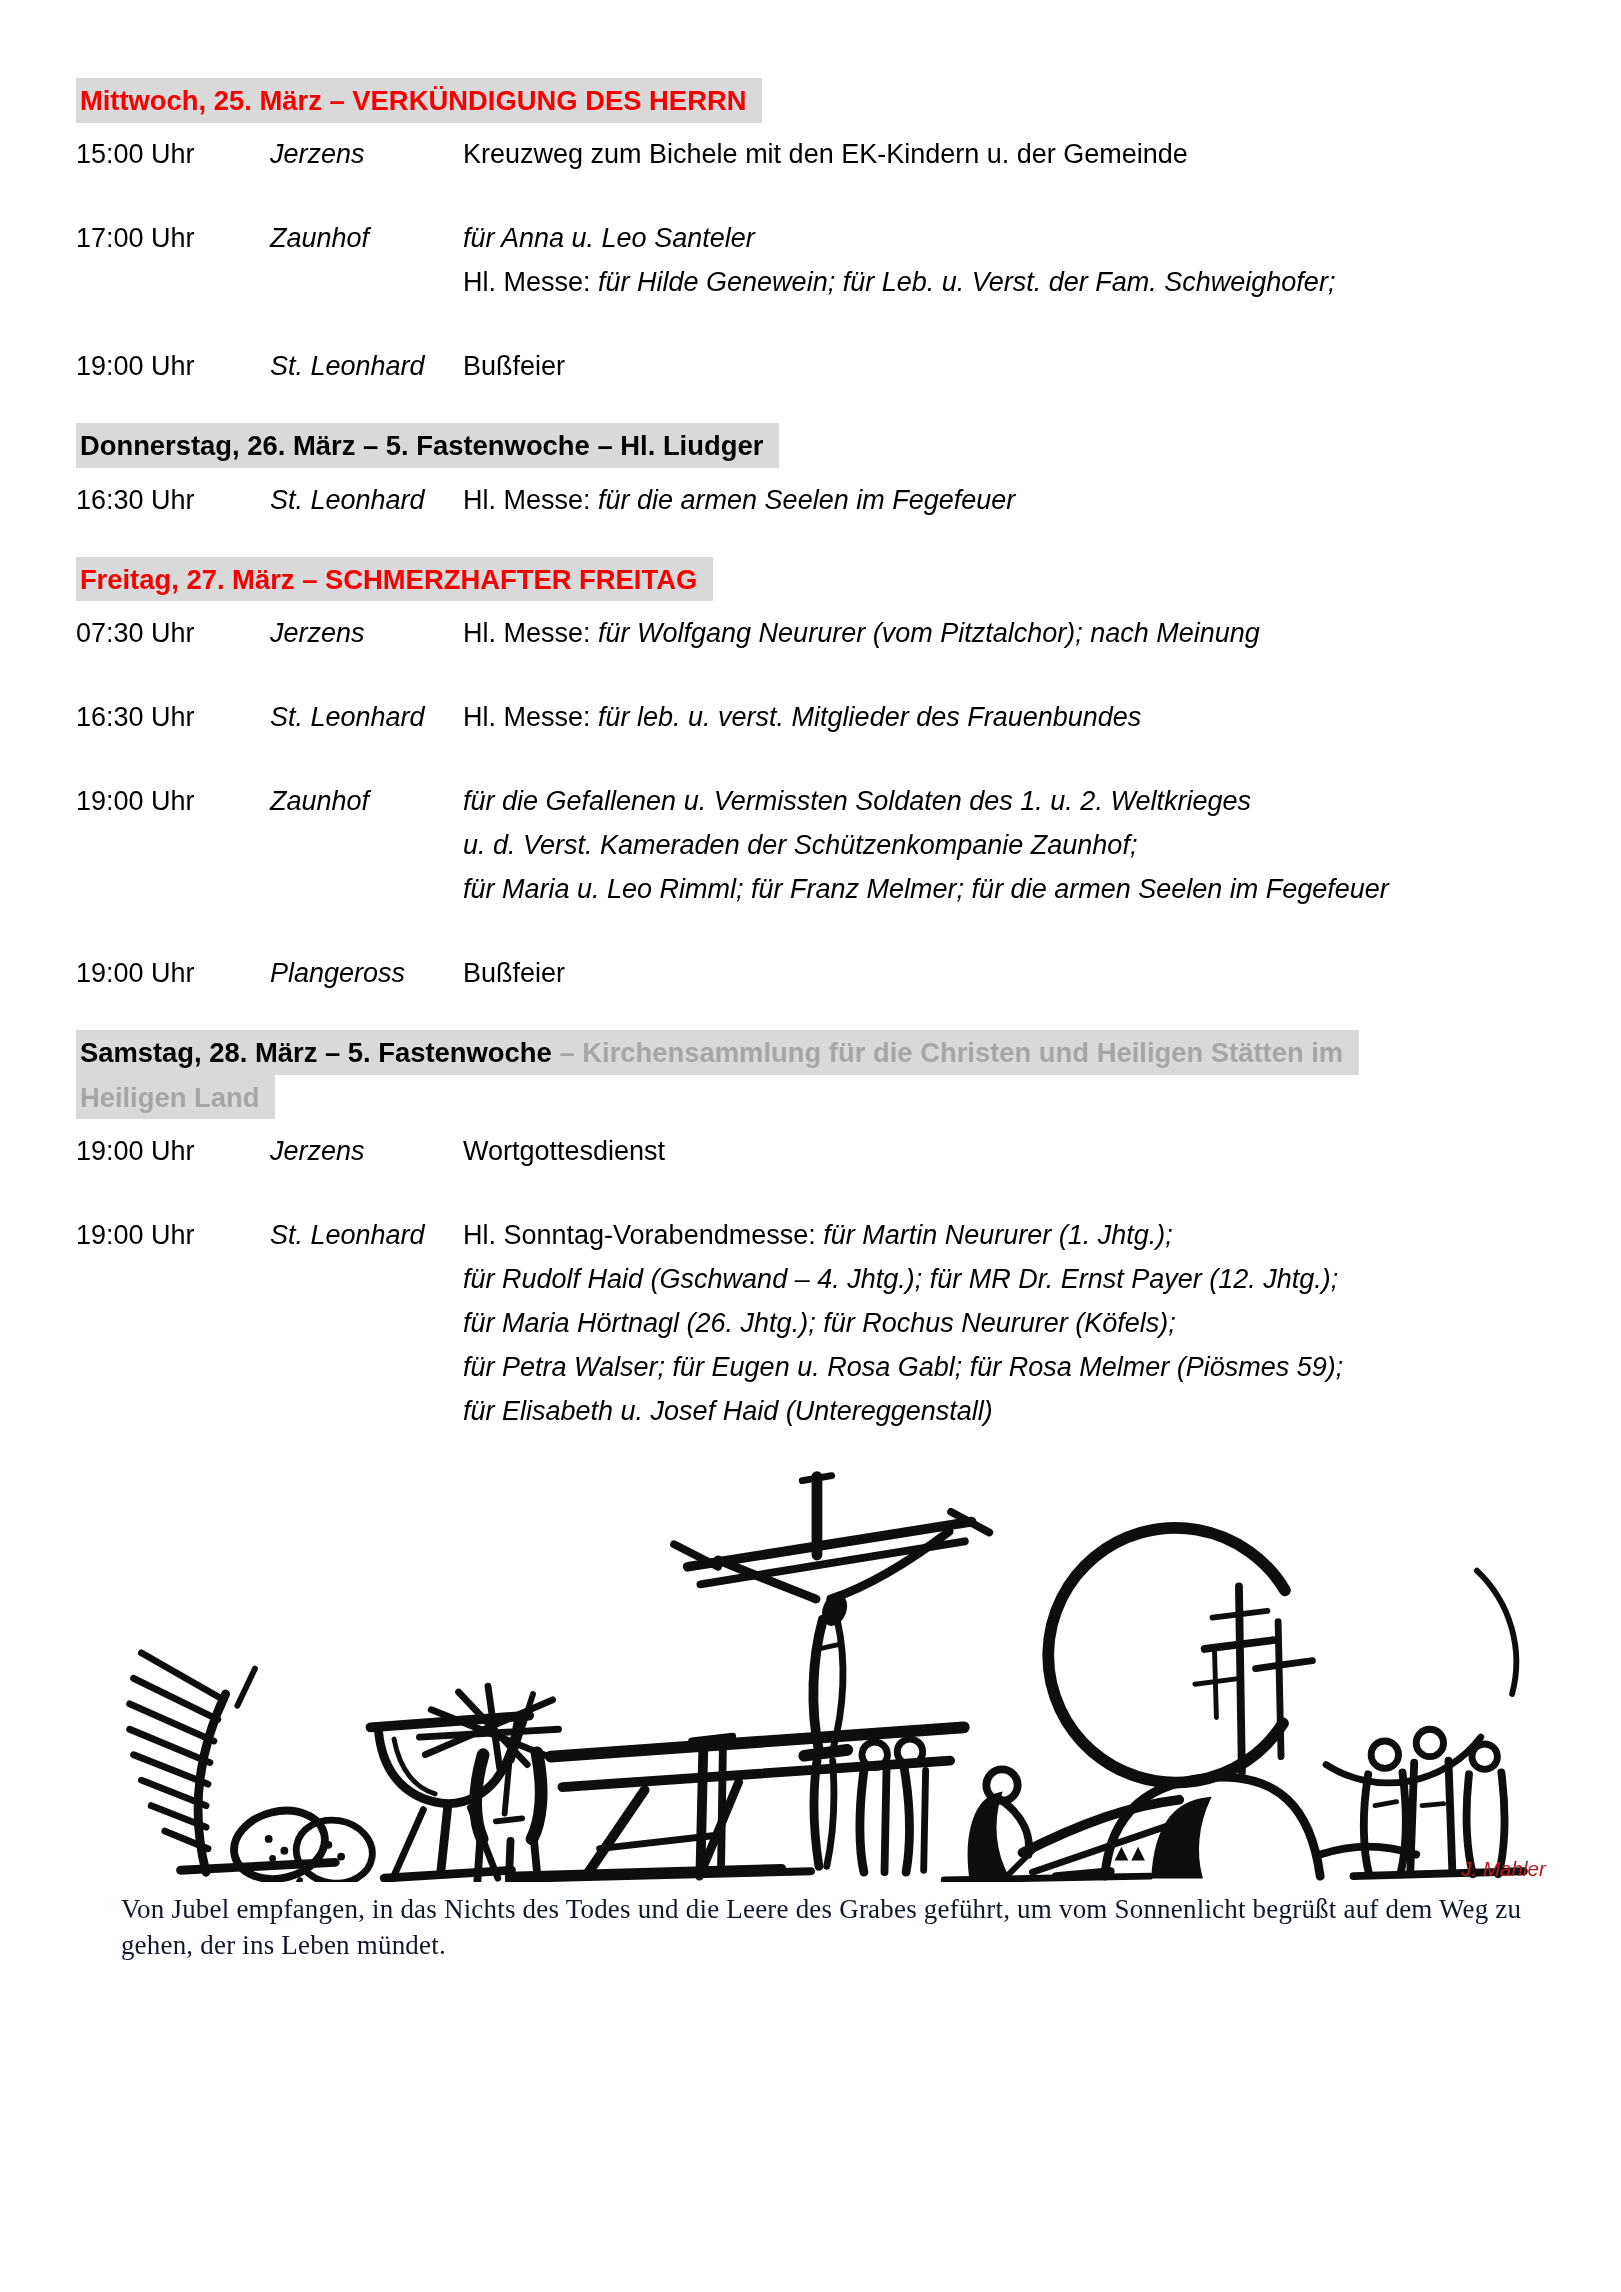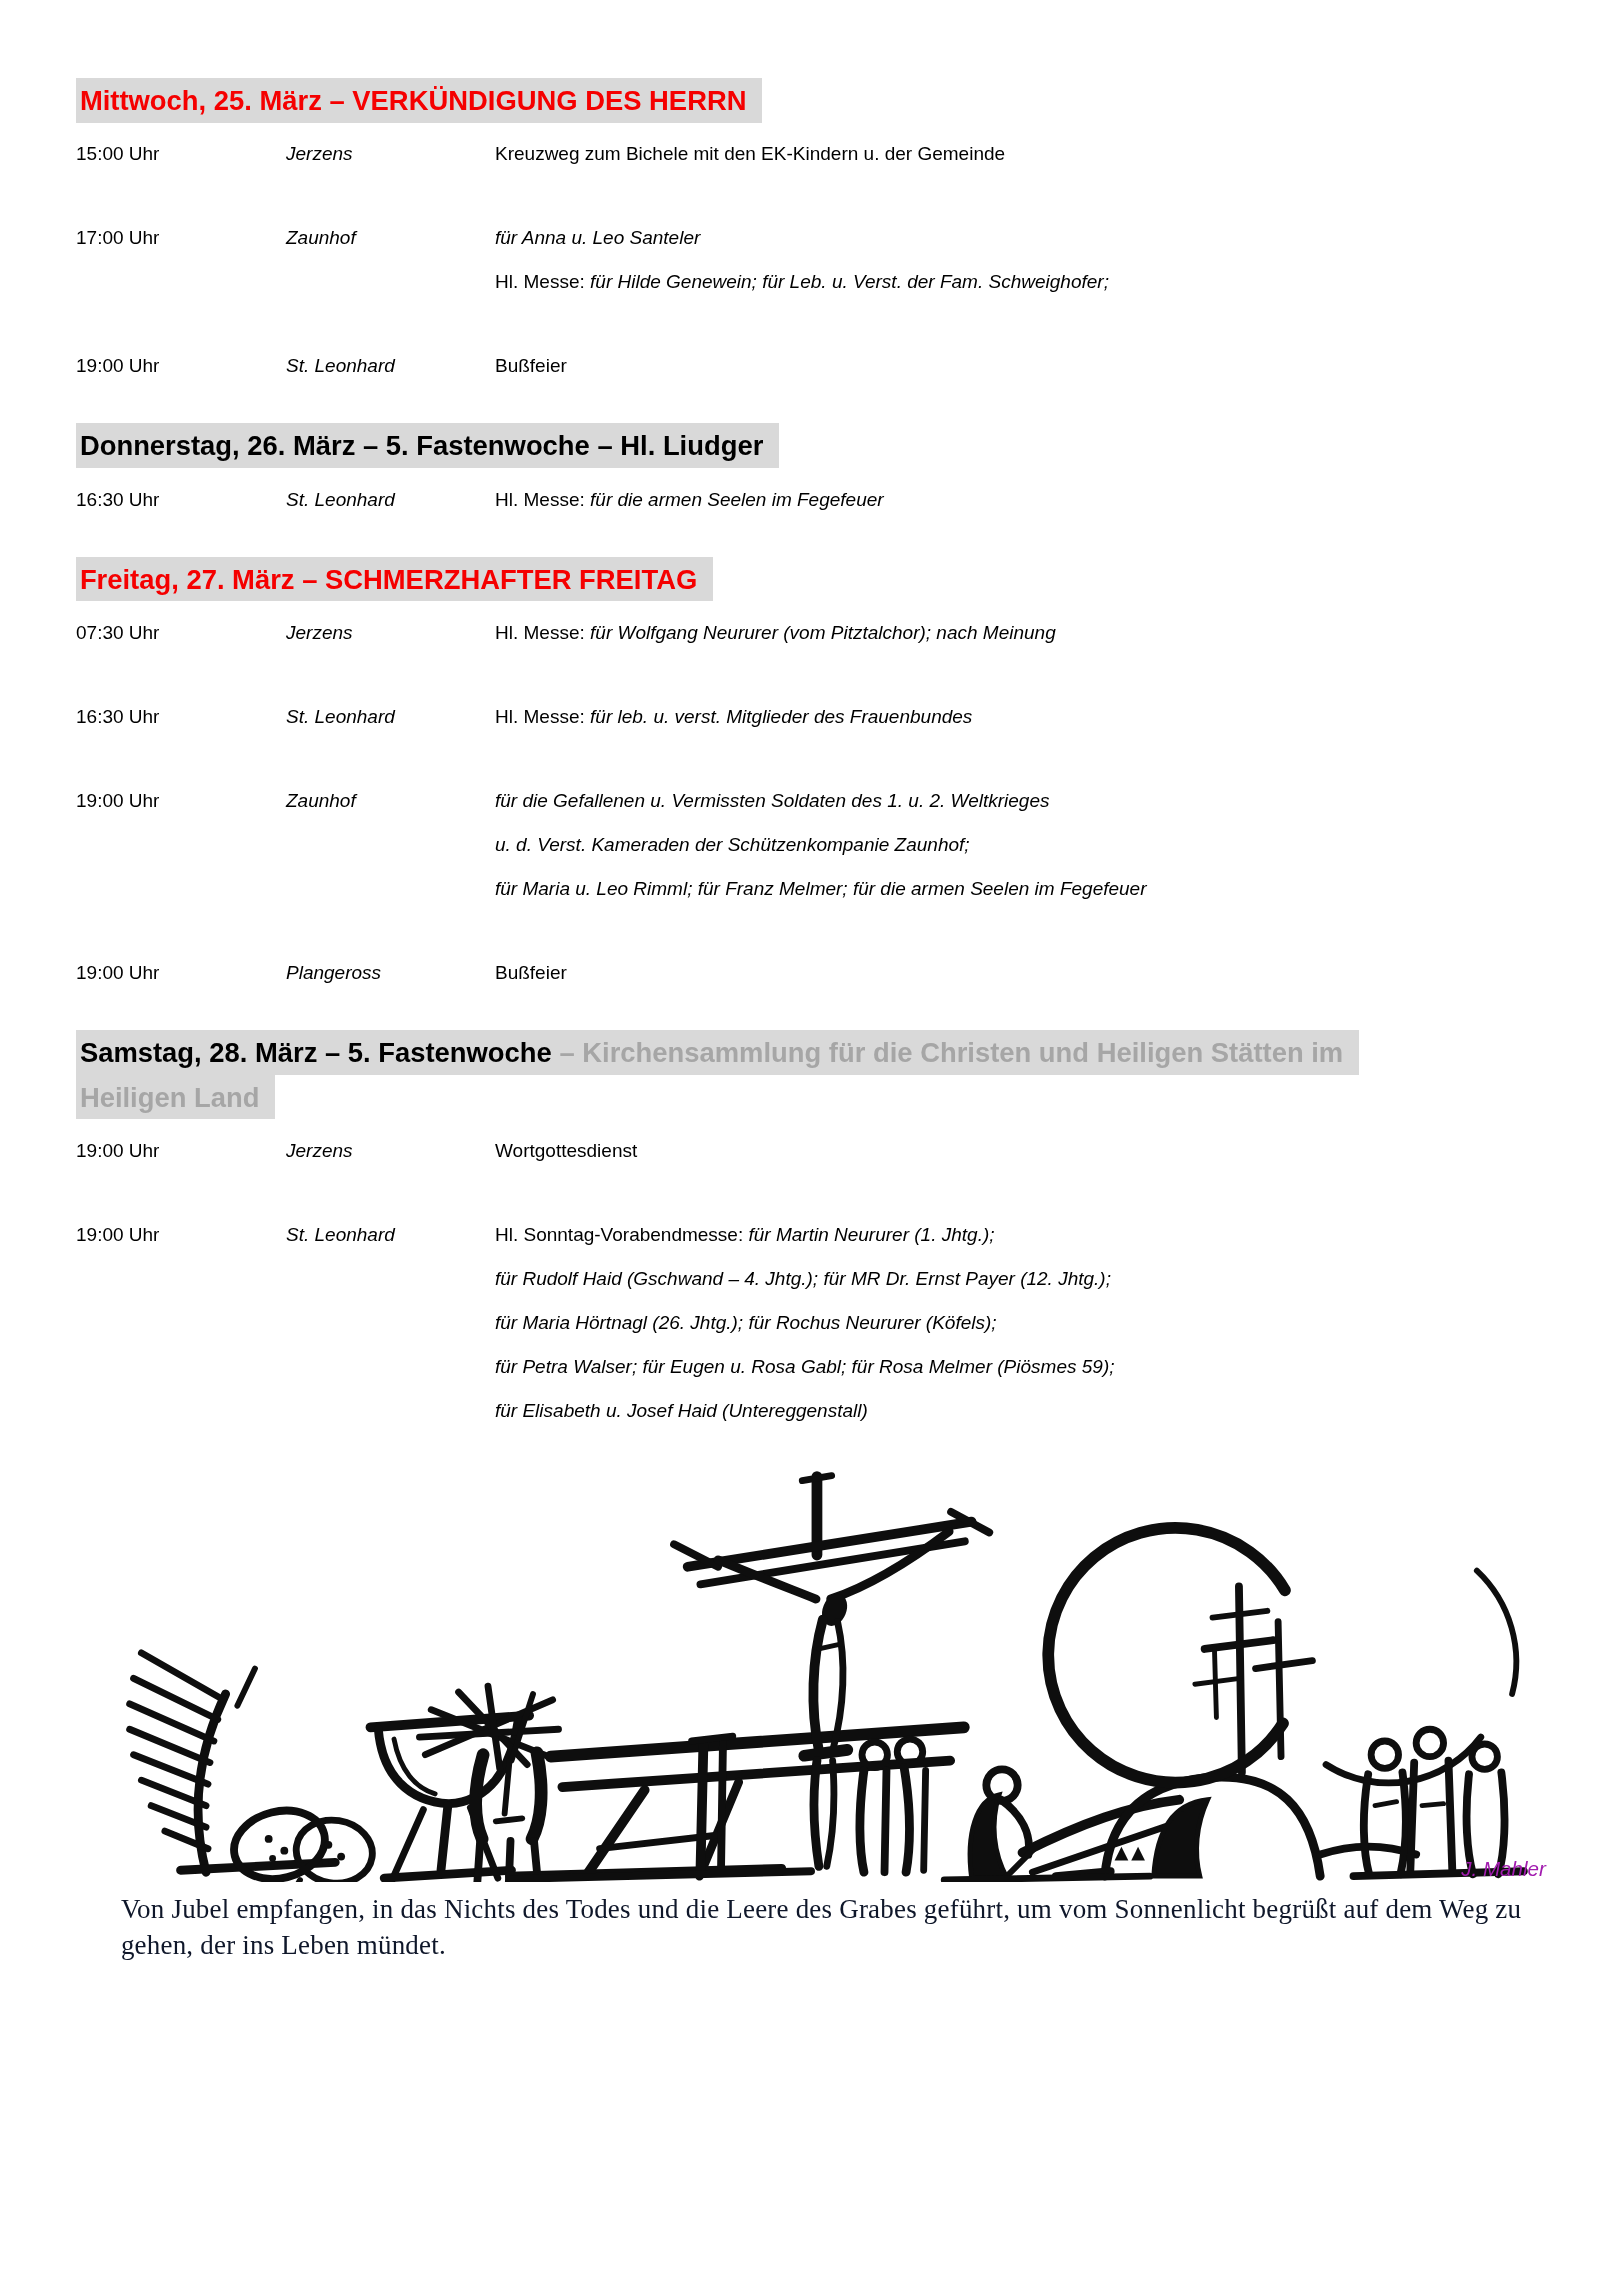--- a/index.html
+++ b/index.html
@@ -8,32 +8,32 @@
   .content{position:absolute;left:76px;top:78px;right:50px;}
   
   .heading{margin-top:35px;font-weight:700;font-size:27.4px;}
   .heading:first-child{margin-top:0;}
   .hl-line{line-height:0;white-space:nowrap;}
   .hl{background:#d9d9d9;display:inline-block;line-height:29px;padding:7.8px 15.7px 7.8px 3.9px;}
   .seg.red{color:#f50000;}
   .seg.black{color:#000000;text-align:right;}
   .seg.gray{color:#a6a6a6;}
   .row{display:grid;grid-template-columns:194px 193px 1fr;margin-top:40px;
-       font-size:19px;line-height:44px;gap:16px;}
+       font-size:27px;line-height:44px;}
   .heading + .row{margin-top:9.8px;}
   .time{white-space:nowrap;}
   .loc{font-style:italic;white-space:nowrap;}
   .dline{white-space:nowrap;}
   .it{font-style:italic;}
   
   .figure{position:relative;margin-top:27.4px;margin-left:5.9px;width:1466px;}
   .figure svg{display:block;}
   .fig-title{font-family:"Liberation Serif",serif;font-size:44px;font-weight:600;
              letter-spacing:1px;text-align:center;color:#141414;margin-top:-9.8px;}
-  .signature{position:absolute;right:2px;top:396px;font-size:20.6px;font-style:italic;color:#a21caf;}
+  .signature{position:absolute;right:2px;top:396px;font-size:20.6px;font-style:italic;color:#b91c1c;}
   .caption{font-family:"Liberation Serif",serif;font-size:27px;line-height:36px;
            color:#0f172a;margin:9.8px 17.6px 0 39px;letter-spacing:0.2px;}
 </style>
 </head>
 <body>
 
 <div class="page">
   <div class="content">
 
     <div id="schedule">

